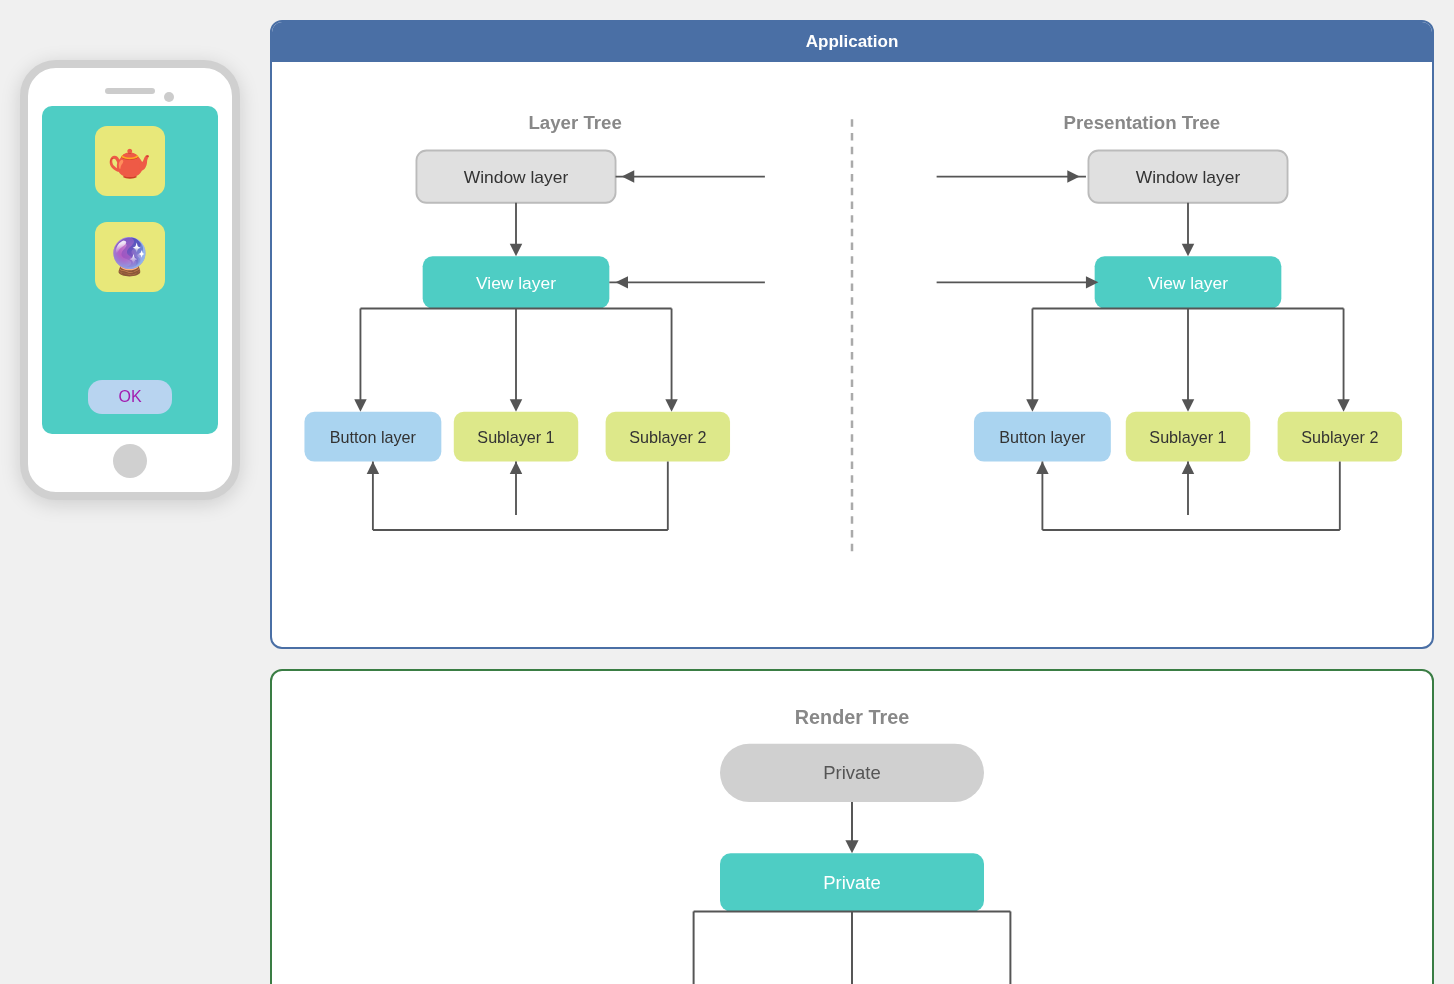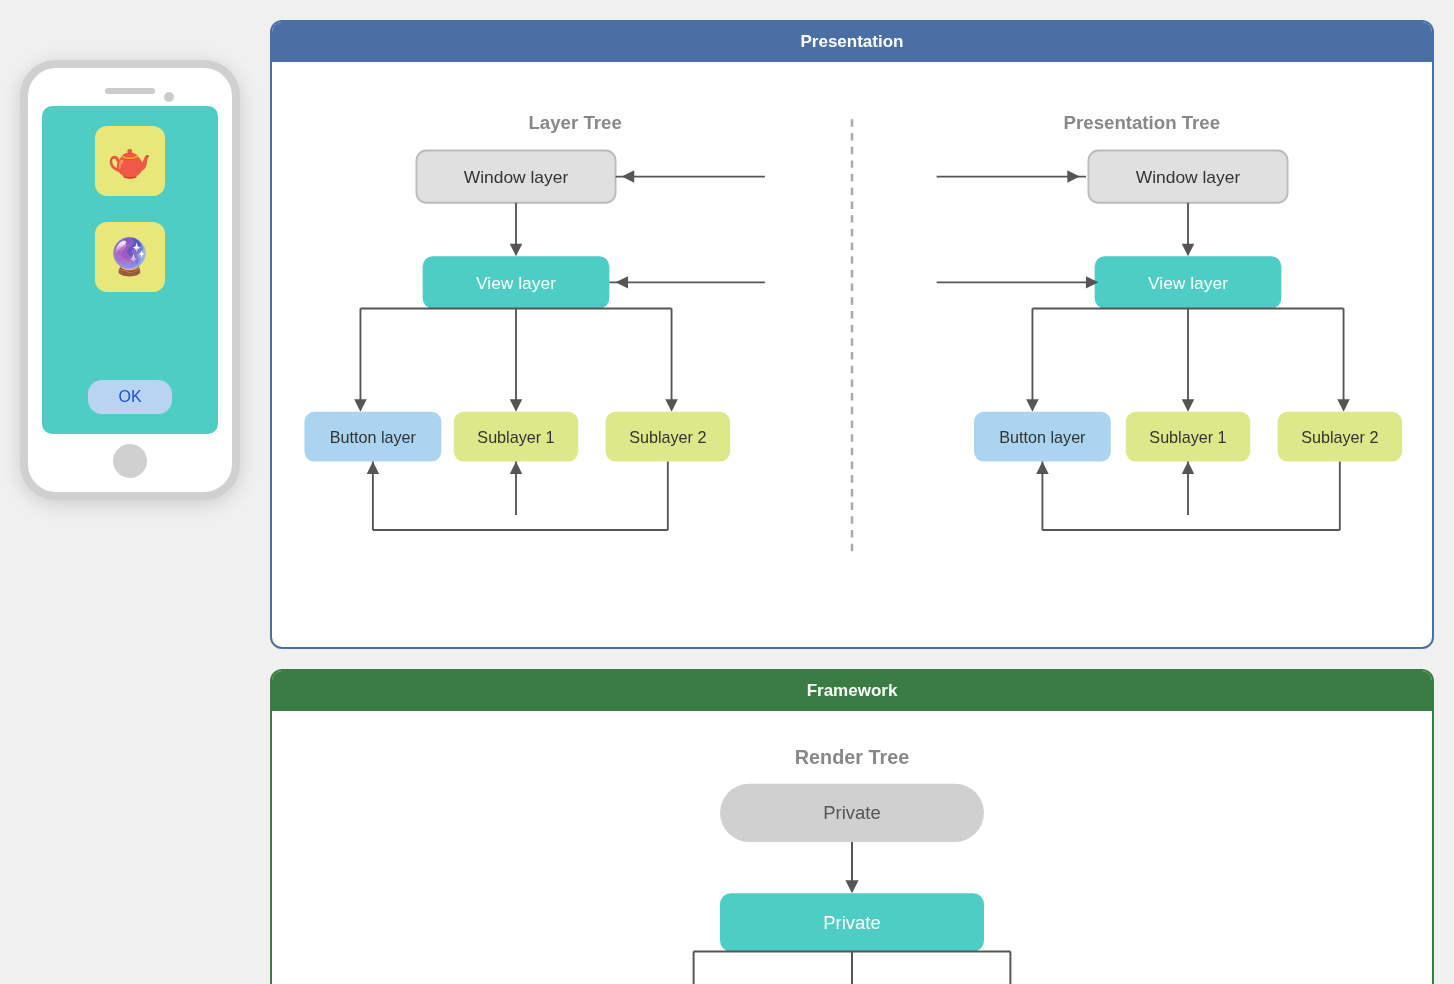--- a/index.html
+++ b/index.html
@@ -83,21 +83,21 @@
     .phone-icon-box.gem {
       margin-top: 10px;
     }
 
     .phone-ok-btn {
       background: #b8d4f0;
       border: none;
       border-radius: 14px;
       padding: 8px 30px;
       font-size: 16px;
-      color: #1d4ed8;
+      color: #a21caf;
       margin-top: auto;
       cursor: pointer;
     }
 
     .phone-home {
       width: 34px;
       height: 34px;
       background: #d0d0d0;
       border-radius: 50%;
       margin-top: 10px;
@@ -177,21 +177,21 @@
         <span>🔮</span>
       </div>
       <button class="phone-ok-btn">OK</button>
     </div>
     <div class="phone-home"></div>
   </div>
 
   <div class="diagrams">
 
     <div class="app-box">
-      <div class="app-header">Presentation</div>
+      <div class="app-header">Application</div>
       <div class="app-content">
 
         <svg width="100%" viewBox="0 0 900 430" xmlns="http://www.w3.org/2000/svg">
 
           <text x="190" y="38" font-size="15" fill="#888" font-weight="600" font-family="Arial">Layer Tree</text>
           <text x="620" y="38" font-size="15" fill="#888" font-weight="600" font-family="Arial">Presentation Tree</text>
 
           <line x1="450" y1="30" x2="450" y2="380" stroke="#aaa" stroke-width="2" stroke-dasharray="6,5"></line>
 
           <rect x="100" y="55" width="160" height="42" rx="8" fill="#e0e0e0" stroke="#bbb" stroke-width="1.5"></rect>
@@ -273,21 +273,20 @@
           <polygon points="603,305 598,315 608,315" fill="#555"></polygon>
           <line x1="720" y1="305" x2="720" y2="348" stroke="#555" stroke-width="1.5"></line>
           <polygon points="720,305 715,315 725,315" fill="#555"></polygon>
 
         </svg>
 
       </div>
     </div>
 
     <div class="framework-box">
-      <div class="framework-header">Framework</div>
       <div class="framework-content">
 
         <svg width="60%" viewBox="0 0 500 360" xmlns="http://www.w3.org/2000/svg">
 
           <text x="250" y="25" font-size="15" fill="#888" font-weight="600" font-family="Arial" text-anchor="middle">Render Tree</text>
 
           <rect x="150" y="40" width="200" height="44" rx="22" fill="#d0d0d0"></rect>
           <text x="250" y="67" font-size="14" fill="#555" text-anchor="middle" font-family="Arial">Private</text>
 
           <line x1="250" y1="84" x2="250" y2="118" stroke="#555" stroke-width="1.5"></line>

